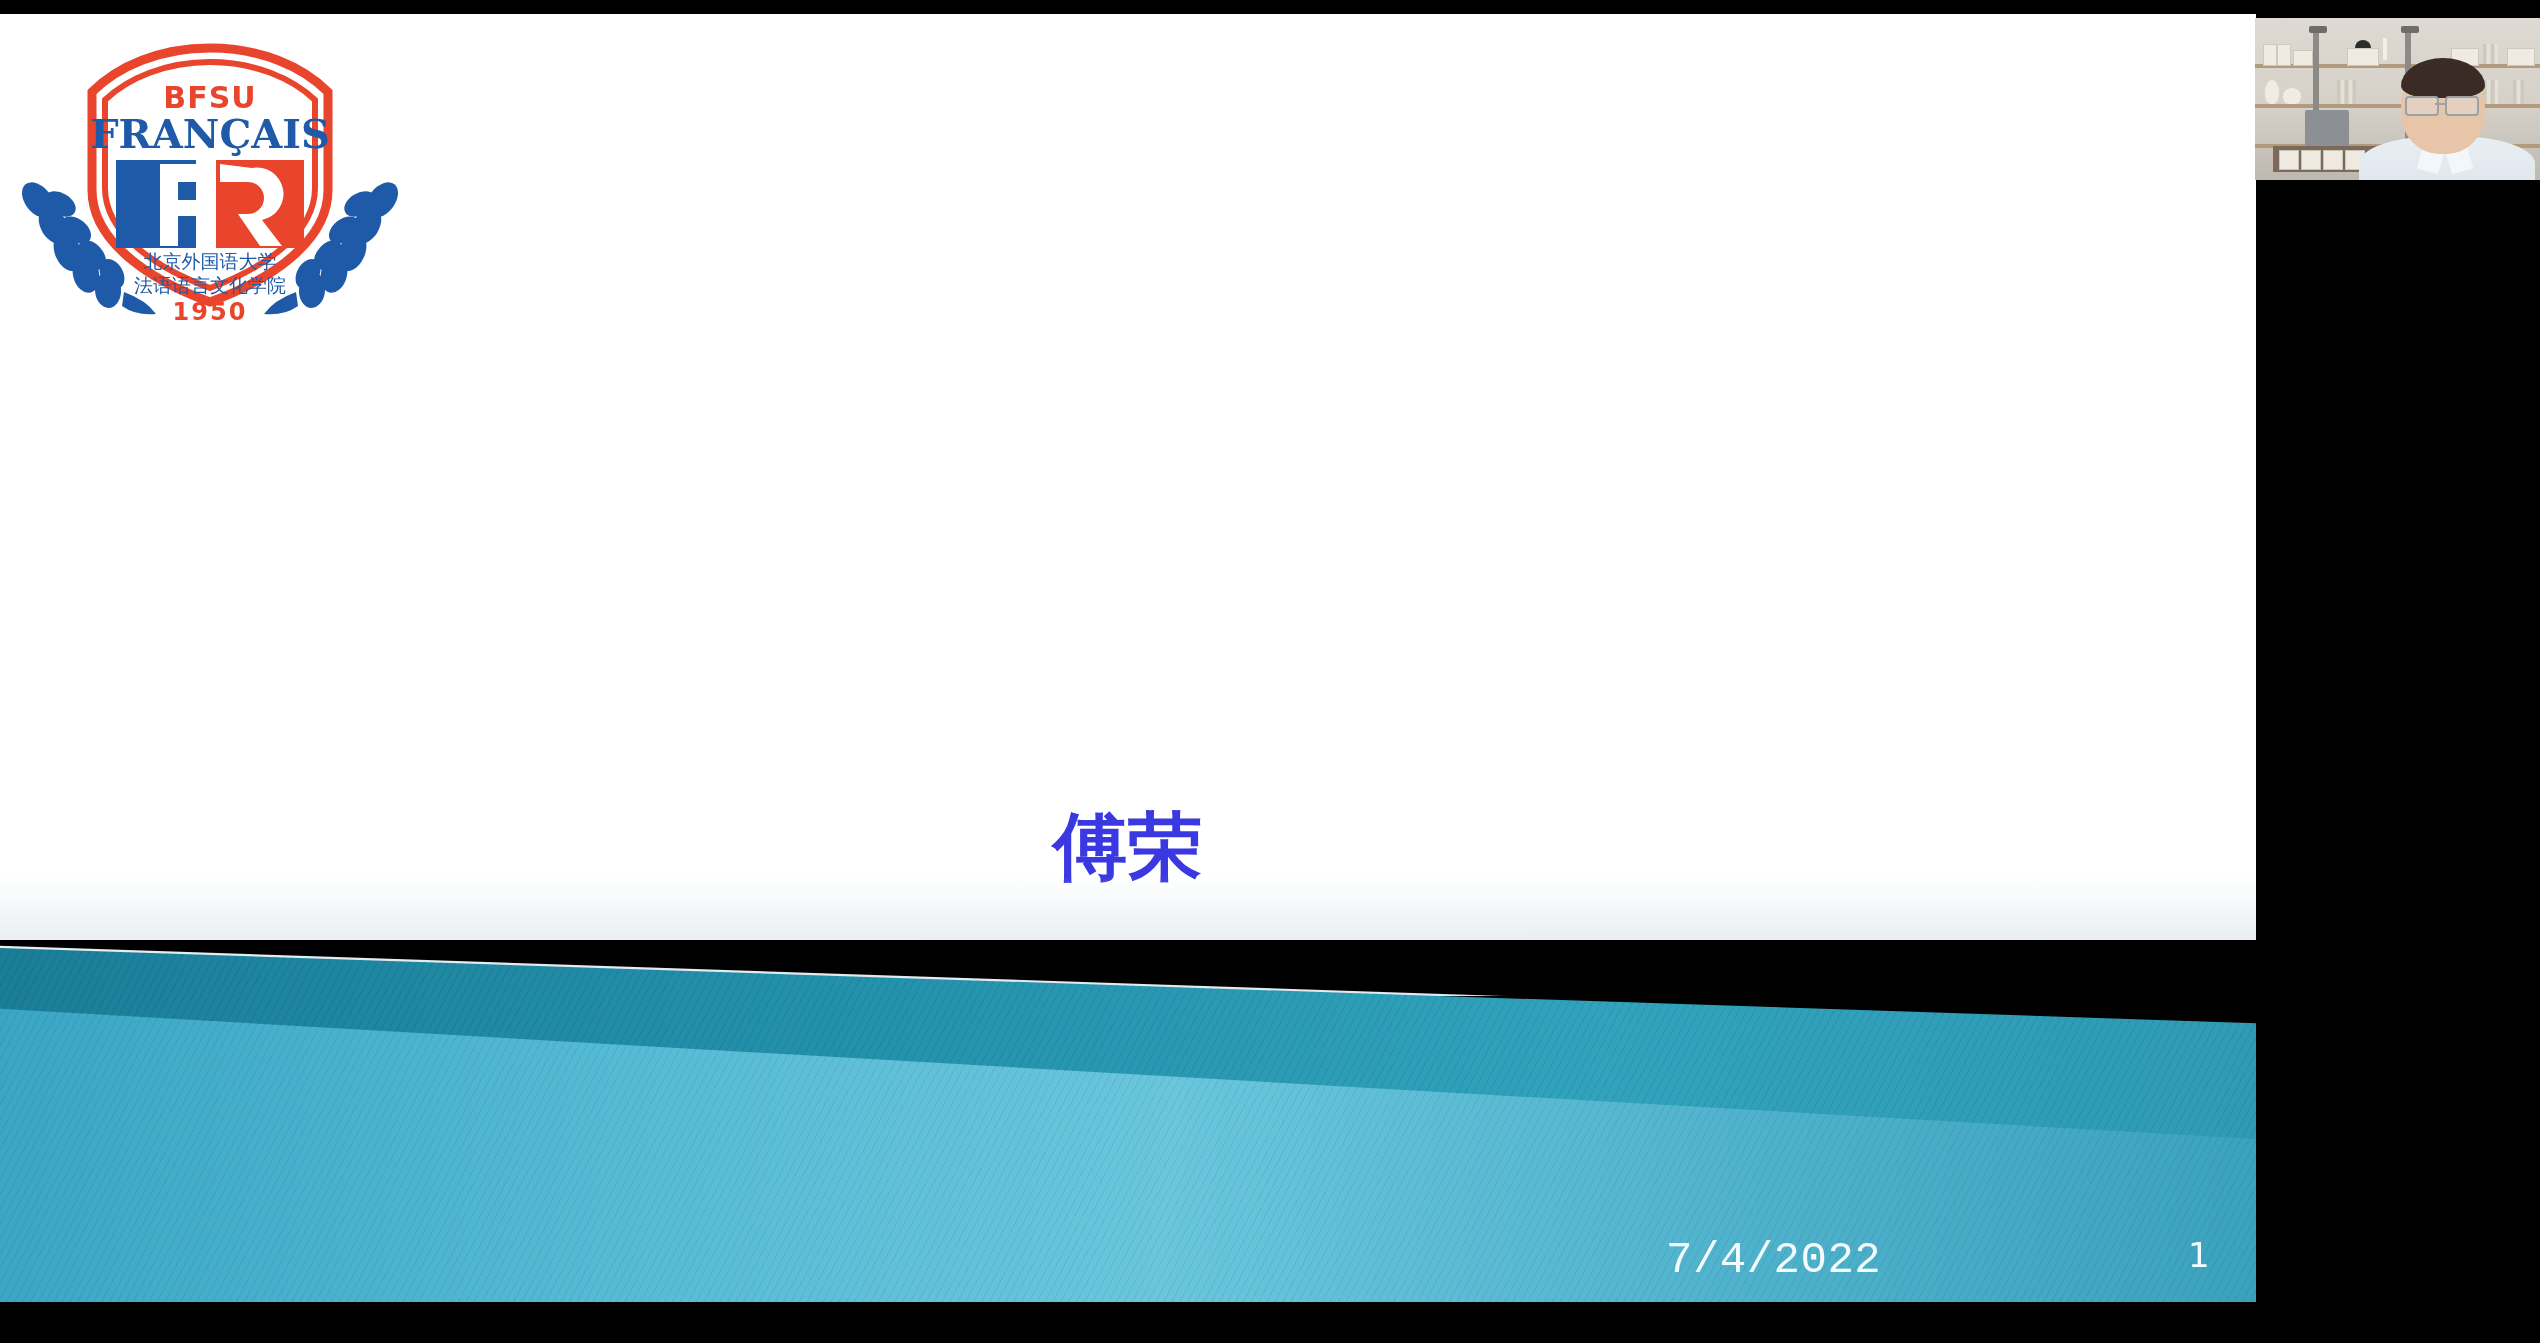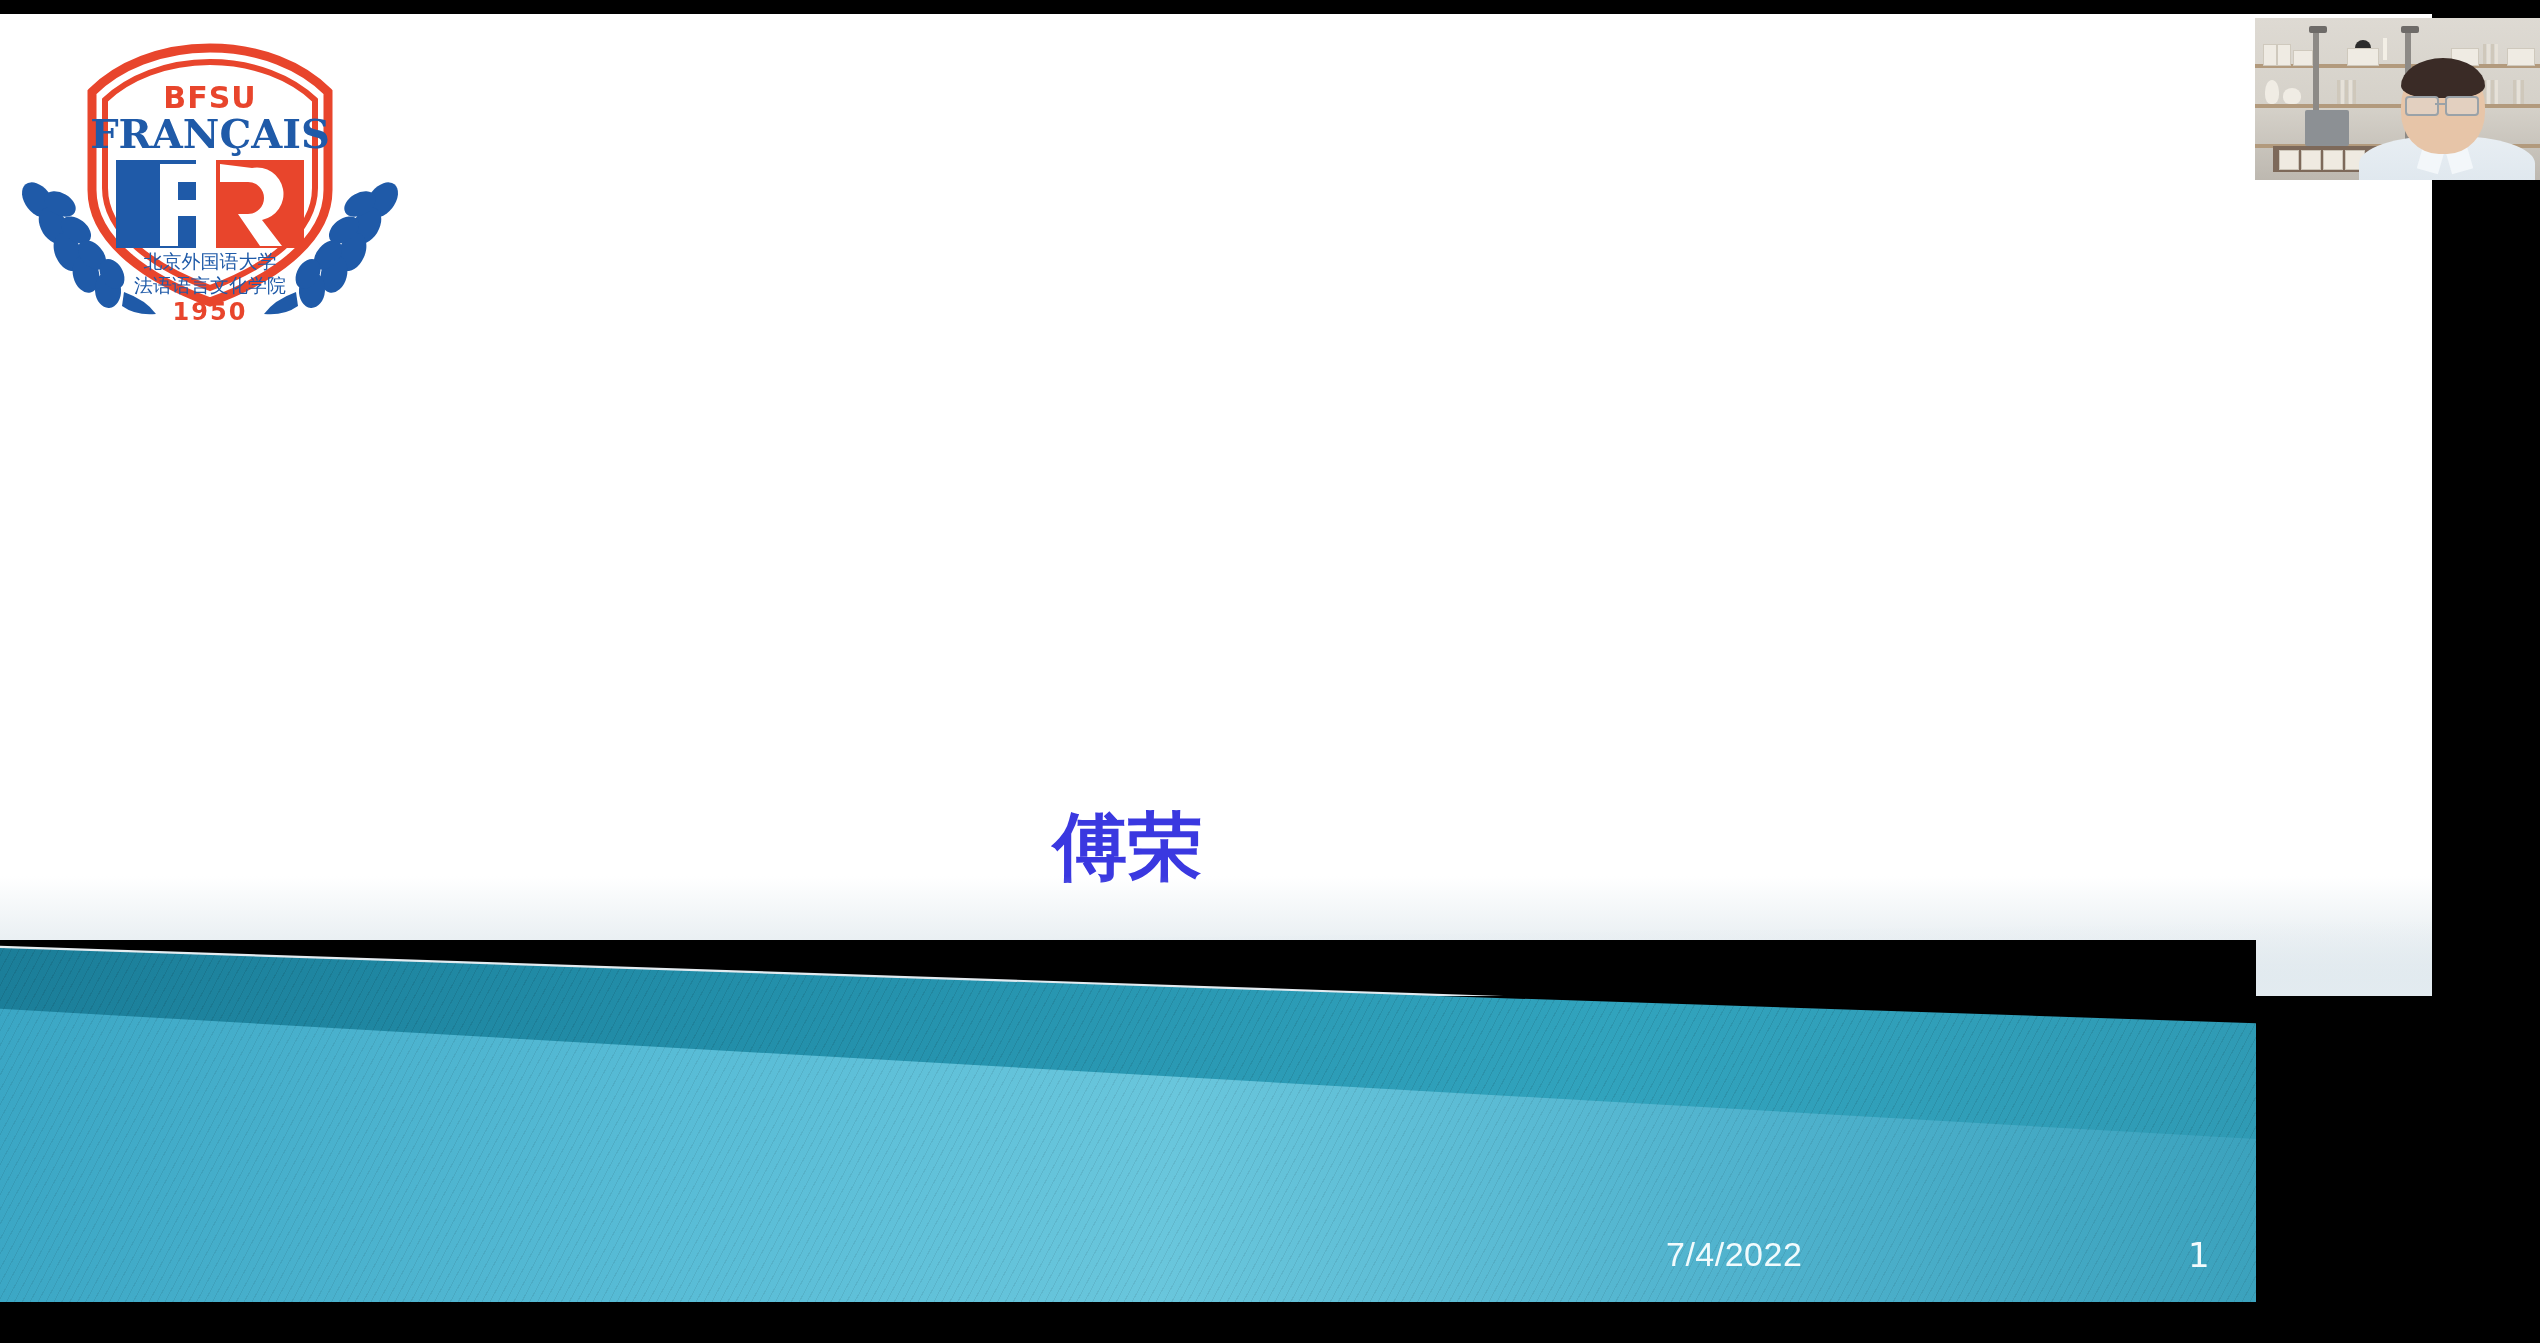--- a/index.html
+++ b/index.html
@@ -2,21 +2,21 @@
 <html><head>
 <meta charset="utf-8">
 <style>
   html,body{margin:0;padding:0;background:#000;}
   body{width:2540px;height:1343px;overflow:hidden;font-family:"Liberation Sans","DejaVu Sans",sans-serif;}
 
   #stage{position:relative;width:2540px;height:1343px;background:#000;overflow:hidden;}
 
   
   .slide{
-    position:absolute;left:0;top:14px;width:2432px;height:982px;
+    position:absolute;left:0;top:14px;width:2256px;height:982px;
     background:#ffffff;overflow:hidden;
   }
   .slide-sheen{
     position:absolute;left:0;bottom:0;width:100%;height:120px;
     background:linear-gradient(to bottom,rgba(255,255,255,0) 0%,rgba(222,231,236,.85) 70%,rgba(214,225,231,.95) 100%);
     pointer-events:none;
   }
   .slide-sheen2{
     position:absolute;left:0;bottom:0;width:100%;height:75px;
     background:linear-gradient(to bottom,rgba(235,241,245,0) 0%,rgba(228,236,241,.9) 100%);
@@ -84,22 +84,22 @@
   }
   .wave-mask-black{
     position:absolute;left:0;top:0;width:2256px;height:362px;
     background:#000;
     clip-path:polygon(0 0, 100% 0, 100% 22.4%, 0 1.6%);
   }
 
   
   .footer-date{
     position:absolute;left:1666px;top:1235px;
-    font-family:Liberation Sans, sans-serif;
-    font-size:34px;color:#f2fbfd;letter-spacing:.5px;text-align:center;
+    font-family:Liberation Mono, monospace;
+    font-size:44px;color:#f2fbfd;letter-spacing:.5px;text-align:center;
   }
   .footer-page{
     position:absolute;left:2188px;top:1235px;
     font-family:"DejaVu Sans","Liberation Sans",sans-serif;
     font-size:34px;color:#f2fbfd;
   }
 
   
   .webcam{
     position:absolute;left:2255px;top:18px;width:285px;height:162px;

